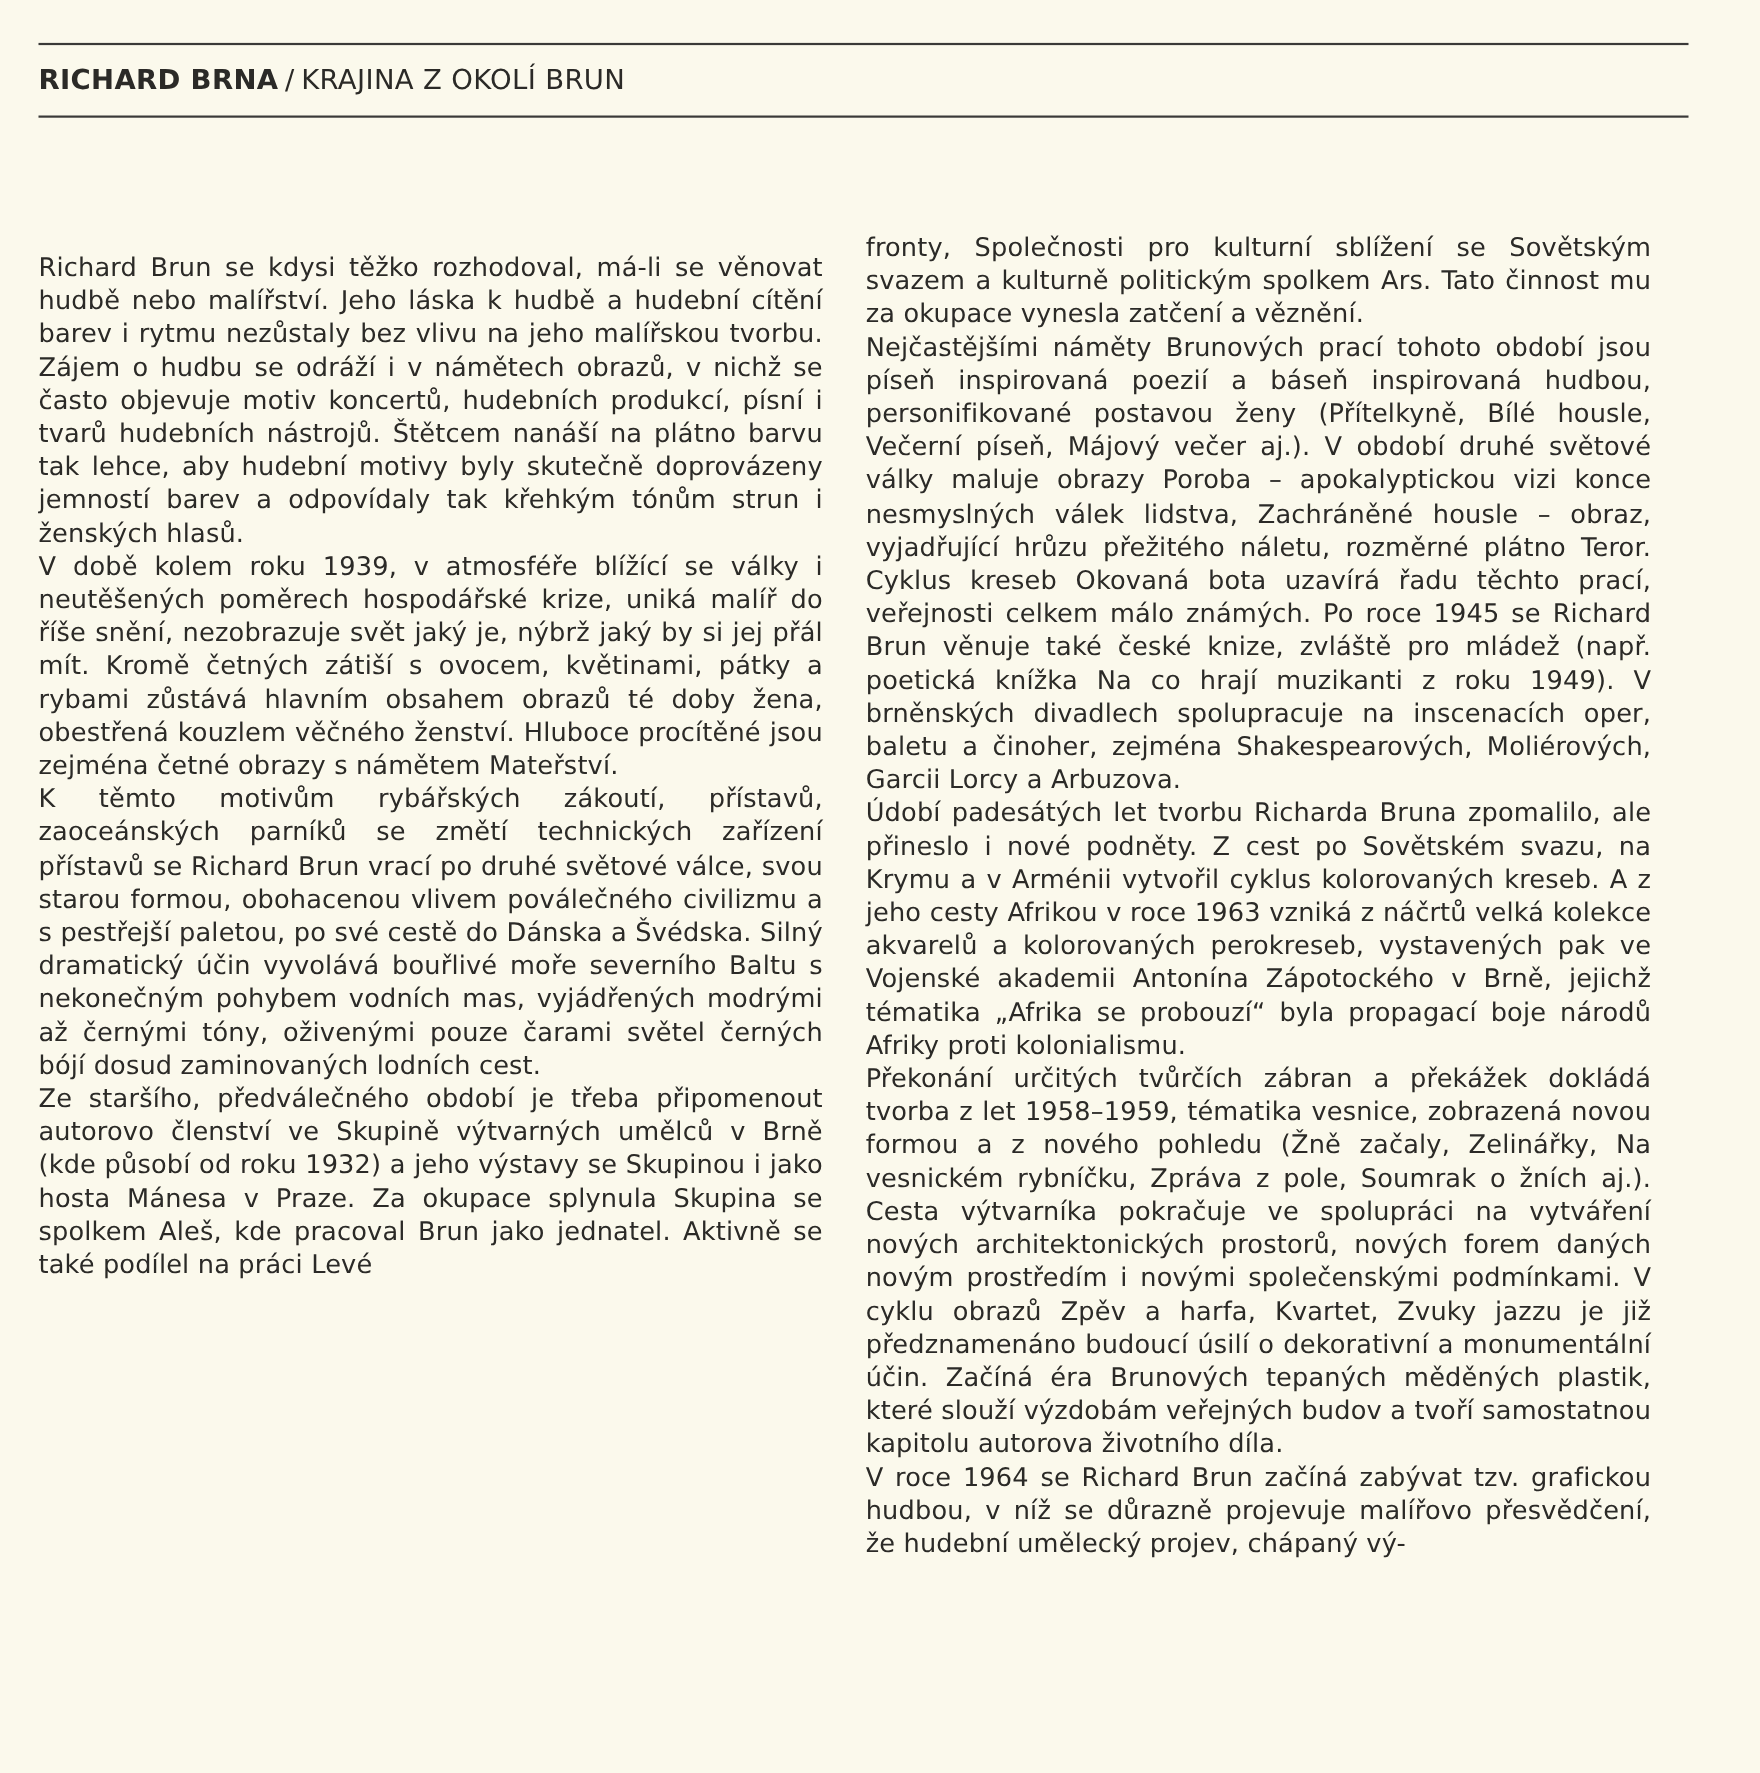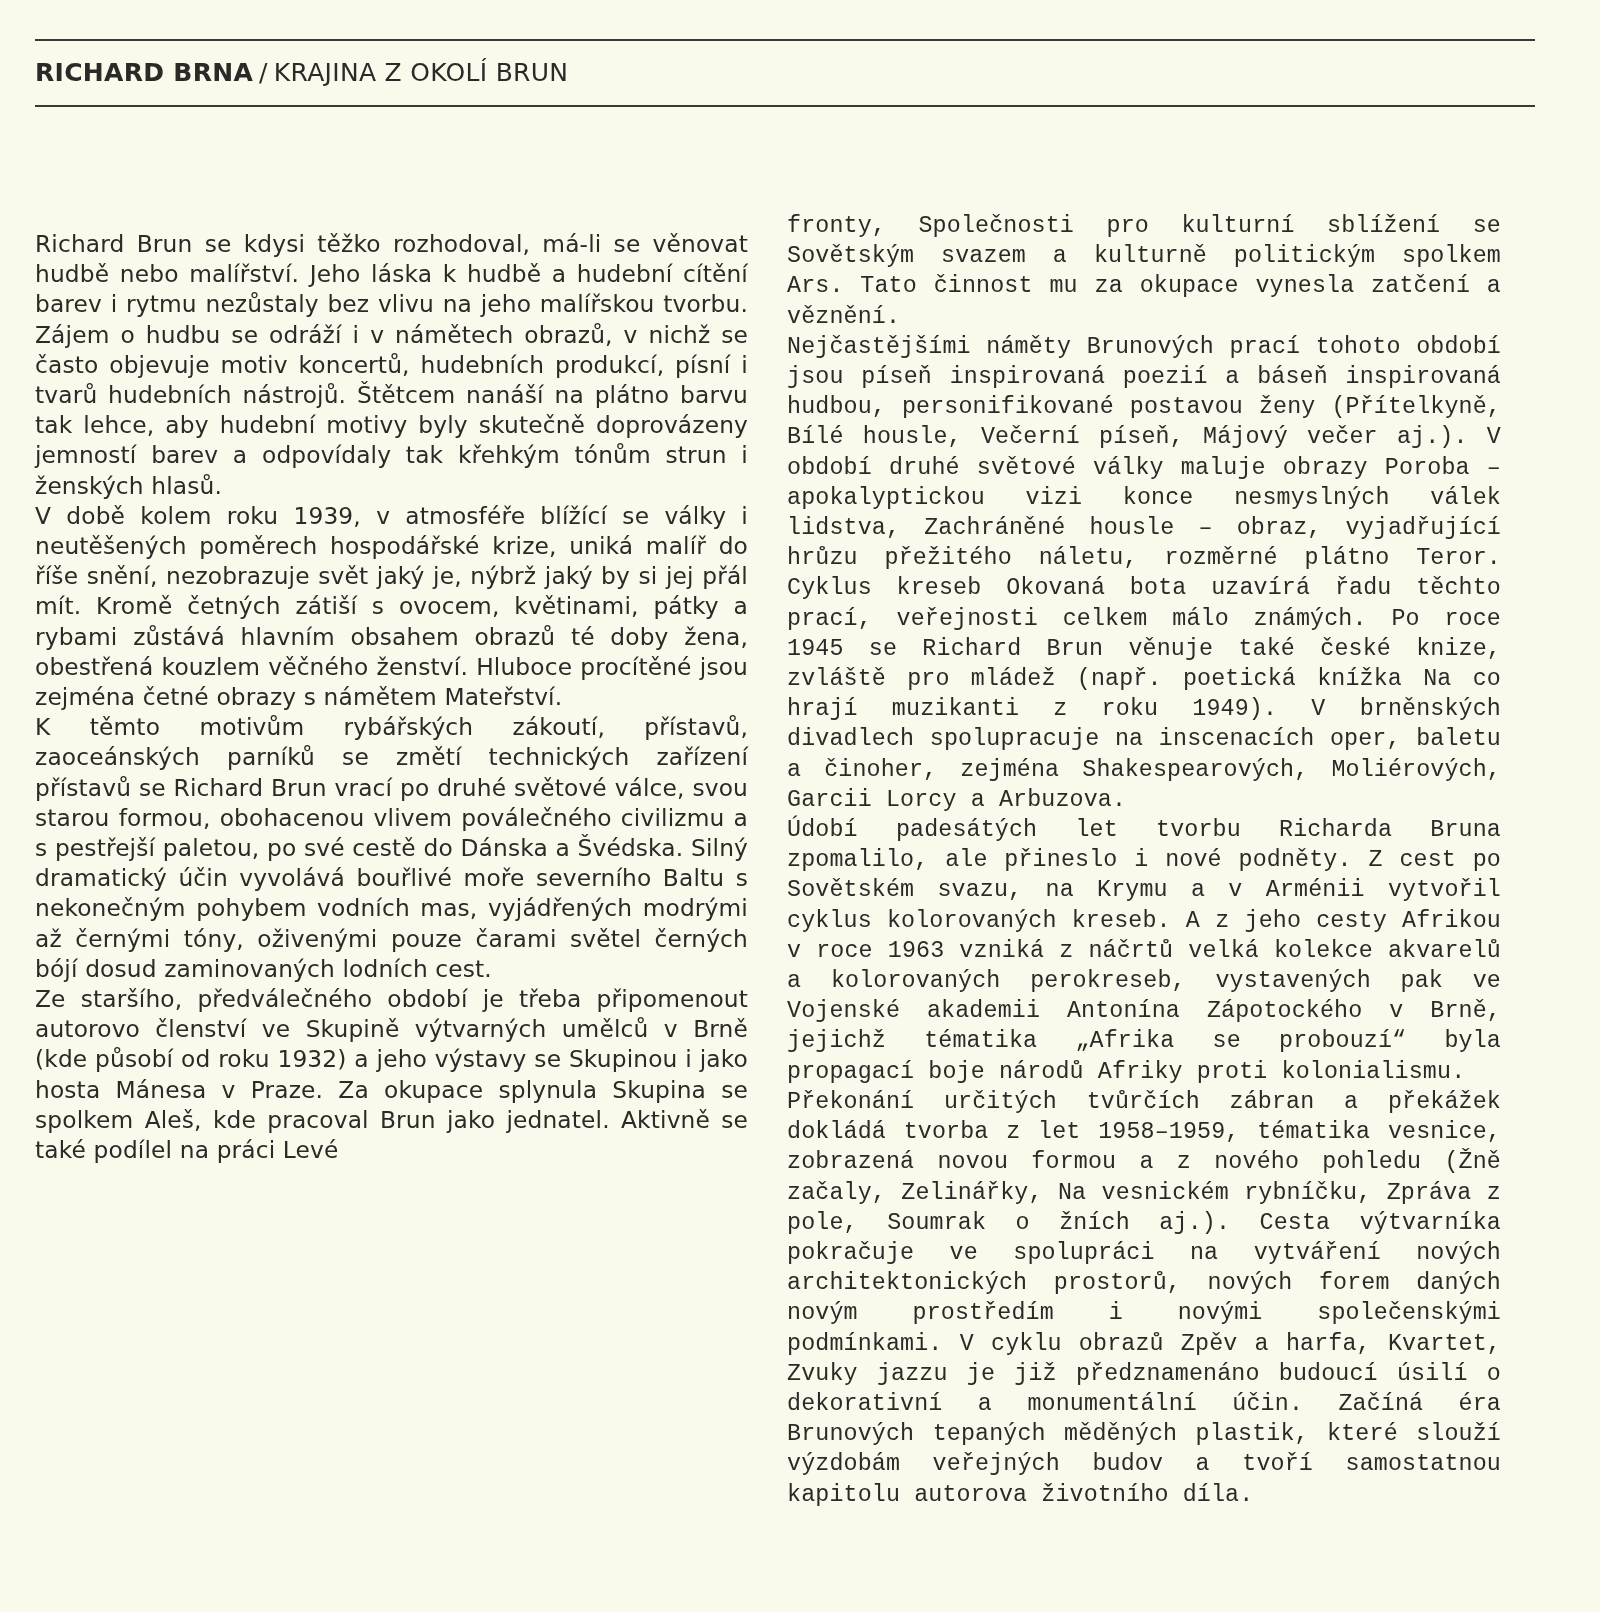--- a/index.html
+++ b/index.html
@@ -43,21 +43,21 @@
       position: absolute;
       top: 229px;
       width: 713px;
       font-size: 23.3px;
       line-height: 30.2px;
       text-align: justify;
       hyphens: manual;
       letter-spacing: 0.15px;
     }
     .column.left { left: 35px; }
-    .column.right { left: 787px; top: 211px; width: 714px; font-family: Liberation Mono, monospace; }
+    .column.right { left: 787px; top: 211px; width: 714px; }
     .column p {
       margin: 0;
     }
   </style>
 </head>
 <body>
 
 <div class="rule top"></div>
 
 <div class="header">
@@ -71,13 +71,14 @@
   <p>V době kolem roku 1939, v atmosféře blížící se války i neutěšených poměrech hospodářské krize, uniká malíř do říše snění, nezobrazuje svět jaký je, nýbrž jaký by si jej přál mít. Kromě četných zátiší s ovocem, květinami, pátky a rybami zůstává hlavním obsahem obrazů té doby žena, obestřená kouzlem věčného ženství. Hluboce procítěné jsou zejména četné obrazy s námětem Mateřství.</p>
   <p>K těmto motivům rybářských zákoutí, přístavů, zaoceánských parníků se změtí technických zařízení přístavů se Richard Brun vrací po druhé světové válce, svou starou formou, obohacenou vlivem poválečného civilizmu a s pestřejší paletou, po své cestě do Dánska a Švédska. Silný dramatický účin vyvolává bouřlivé moře severního Baltu s nekonečným pohybem vodních mas, vyjádřených modrými až černými tóny, oživenými pouze čarami světel černých bójí dosud zaminovaných lodních cest.</p>
   <p>Ze staršího, předválečného období je třeba připomenout autorovo členství ve Skupině výtvarných umělců v Brně (kde působí od roku 1932) a jeho výstavy se Skupinou i jako hosta Mánesa v Praze. Za okupace splynula Skupina se spolkem Aleš, kde pracoval Brun jako jednatel. Aktivně se také podílel na práci Levé</p>
 </div>
 
 <div class="column right">
   <p>fronty, Společnosti pro kulturní sblížení se Sovětským svazem a kulturně politickým spolkem Ars. Tato činnost mu za okupace vynesla zatčení a věznění.</p>
   <p>Nejčastějšími náměty Brunových prací tohoto období jsou píseň inspirovaná poezií a báseň inspirovaná hudbou, personifikované postavou ženy (Přítelkyně, Bílé housle, Večerní píseň, Májový večer aj.). V období druhé světové války maluje obrazy Poroba – apokalyptickou vizi konce nesmyslných válek lidstva, Zachráněné housle – obraz, vyjadřující hrůzu přežitého náletu, rozměrné plátno Teror. Cyklus kreseb Okovaná bota uzavírá řadu těchto prací, veřejnosti celkem málo známých. Po roce 1945 se Richard Brun věnuje také české knize, zvláště pro mládež (např. poetická knížka Na co hrají muzikanti z roku 1949). V brněnských divadlech spolupracuje na inscenacích oper, baletu a činoher, zejména Shakespearových, Moliérových, Garcii Lorcy a Arbuzova.</p>
   <p>Údobí padesátých let tvorbu Richarda Bruna zpomalilo, ale přineslo i nové podněty. Z cest po Sovětském svazu, na Krymu a v Arménii vytvořil cyklus kolorovaných kreseb. A z jeho cesty Afrikou v roce 1963 vzniká z náčrtů velká kolekce akvarelů a kolorovaných perokreseb, vystavených pak ve Vojenské akademii Antonína Zápotockého v Brně, jejichž tématika „Afrika se probouzí“ byla propagací boje národů Afriky proti kolonialismu.</p>
   <p>Překonání určitých tvůrčích zábran a překážek dokládá tvorba z let 1958–1959, tématika vesnice, zobrazená novou formou a z nového pohledu (Žně začaly, Zelinářky, Na vesnickém rybníčku, Zpráva z pole, Soumrak o žních aj.). Cesta výtvarníka pokračuje ve spolupráci na vytváření nových architektonických prostorů, nových forem daných novým prostředím i novými společenskými podmínkami. V cyklu obrazů Zpěv a harfa, Kvartet, Zvuky jazzu je již předznamenáno budoucí úsilí o dekorativní a monumentální účin. Začíná éra Brunových tepaných měděných plastik, které slouží výzdobám veřejných budov a tvoří samostatnou kapitolu autorova životního díla.</p>
+  <p>V roce 1964 se Richard Brun začíná zabývat tzv. grafickou hudbou, v níž se důrazně projevuje malířovo přesvědčení, že hudební umělecký projev, chápaný vý-</p>
 </div>
 
 </body></html>

